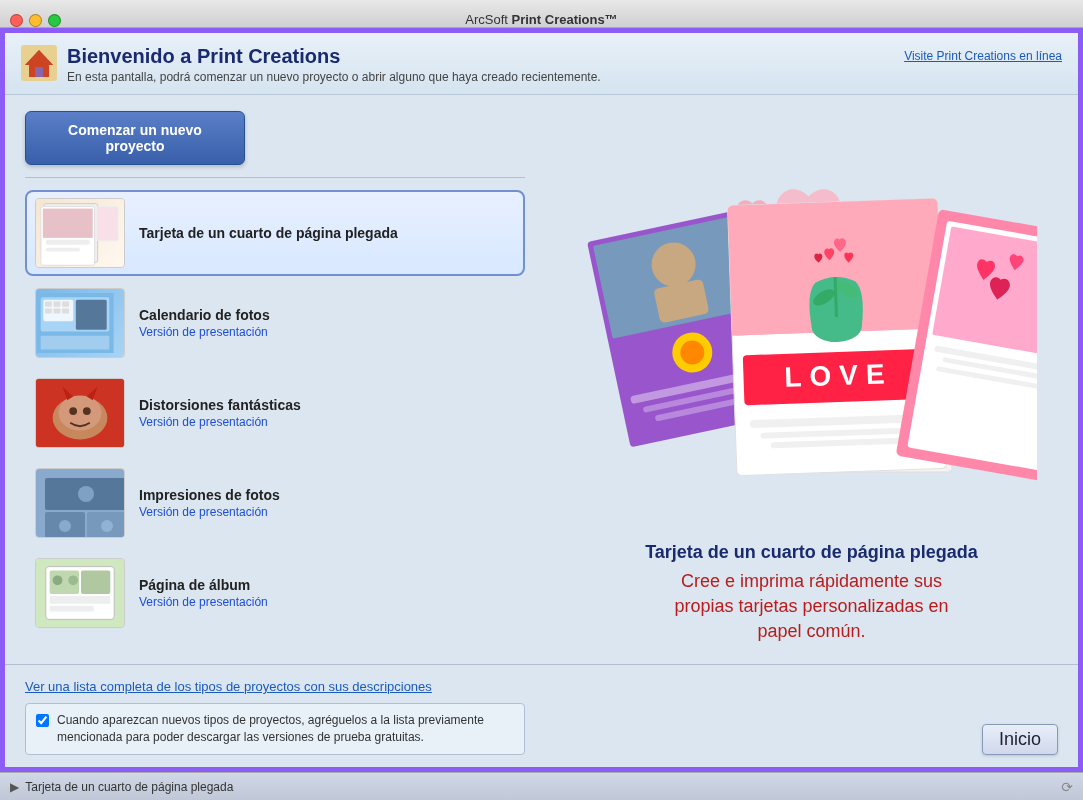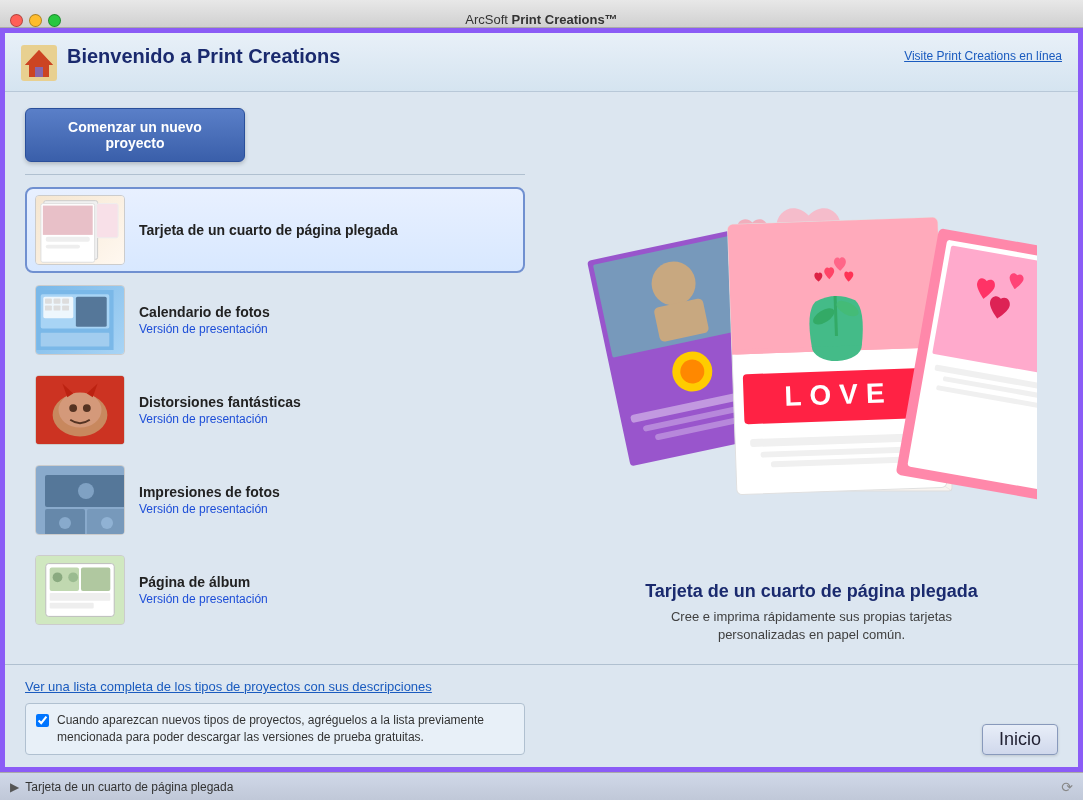--- a/index.html
+++ b/index.html
@@ -255,22 +255,22 @@
 
     
     .preview-title {
       font-size: 18px;
       font-weight: bold;
       color: #1a2a6e;
       text-align: center;
       margin-top: 12px;
     }
     .preview-desc {
-      font-size: 13px;
-      color: #404040;
+      font-size: 18px;
+      color: #b91c1c;
       text-align: center;
       margin-top: 6px;
       max-width: 300px;
       line-height: 1.4;
     }
 
     
     .bottom-area {
       flex-shrink: 0;
       border-top: 1px solid #b0c0d0;
@@ -366,20 +366,21 @@
     <div class="header-left">
 
       <svg class="home-icon" viewBox="0 0 36 36" xmlns="http://www.w3.org/2000/svg">
         <rect width="36" height="36" fill="#e8d090" rx="3"></rect>
         <polygon points="18,5 32,20 28,20 28,32 20,32 20,24 16,24 16,32 8,32 8,20 4,20" fill="#cc4422"></polygon>
         <rect x="14" y="22" width="8" height="10" fill="#8866aa"></rect>
         <polygon points="18,5 32,20 4,20" fill="#cc4422" opacity="0.7"></polygon>
       </svg>
       <div class="header-text">
         <div class="header-title">Bienvenido a Print Creations</div>
+        <div class="header-subtitle">En esta pantalla, podrá comenzar un nuevo proyecto o abrir alguno que haya creado recientemente.</div>
       </div>
     </div>
     <a class="header-link">Visite Print Creations en línea</a>
   </div>
 
   <div class="content">
 
     <div class="left-panel">
       <button class="new-project-btn">Comenzar un nuevo proyecto</button>
       <hr class="divider">

